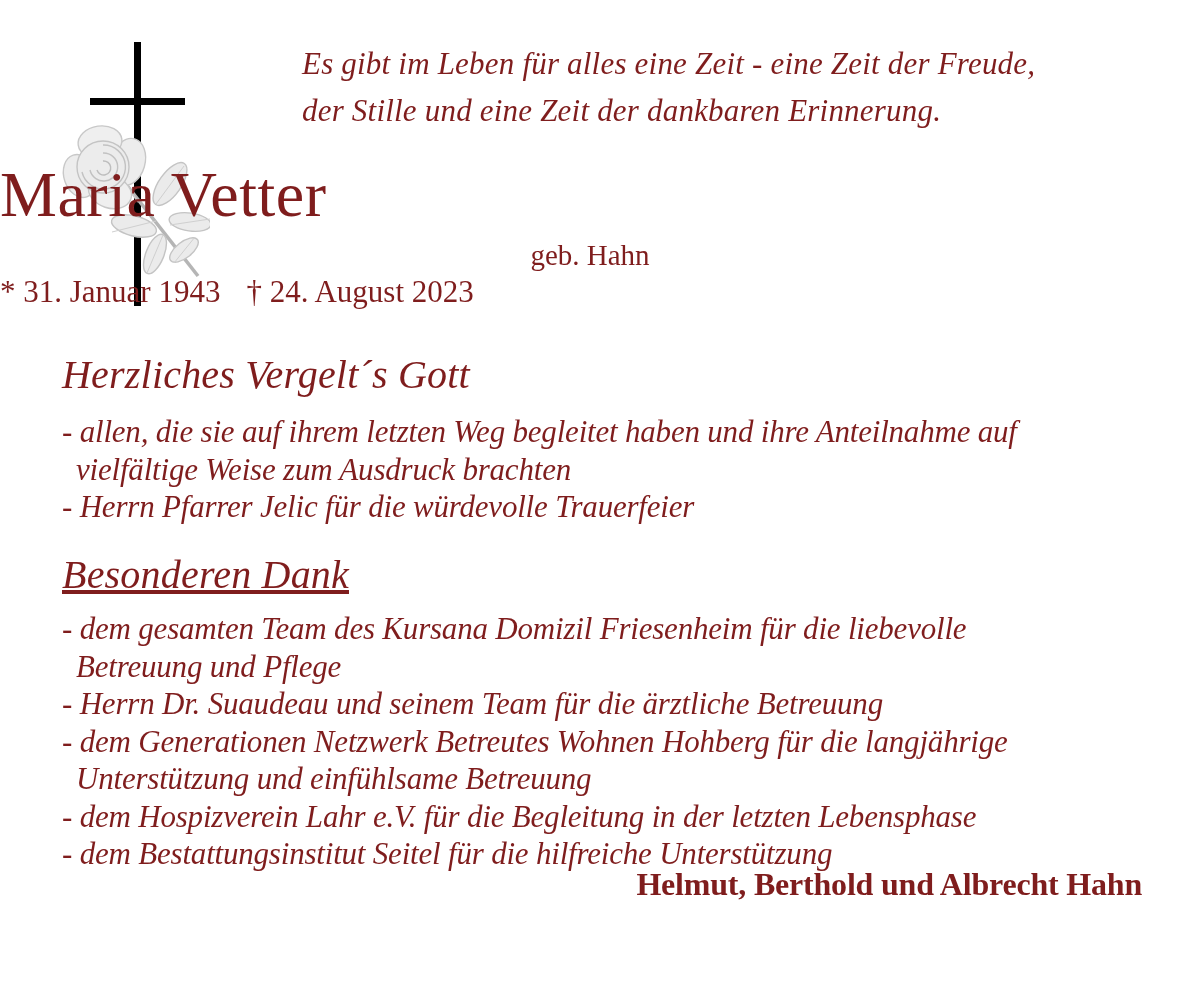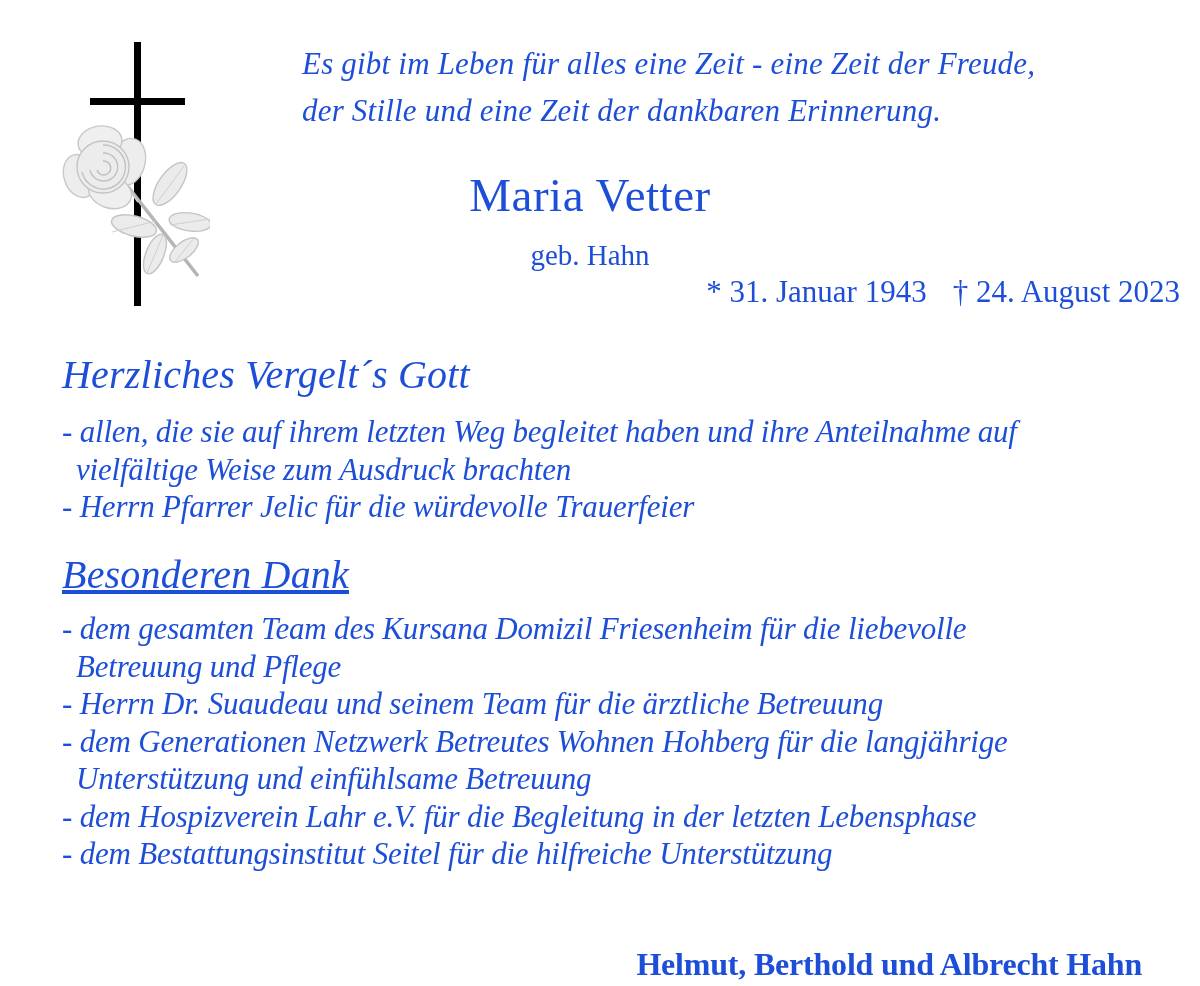--- a/index.html
+++ b/index.html
@@ -1,21 +1,21 @@
 <!DOCTYPE html>
 <html><head>
 <meta charset="utf-8">
 <style>
   html,body { margin:0; padding:0; background:#ffffff; }
   .page {
     position:relative;
     width:1200px;
     height:986px;
     background:#ffffff;
-    color:#1d4ed8;
+    color:#7f1d1d;
     font-family:"Liberation Serif", serif;
     overflow:hidden;
   }
   .emblem {
     position:absolute;
     left:58px;
     top:24px;
     width:152px;
     height:292px;
   }
@@ -27,40 +27,40 @@
     font-size:31px;
     line-height:47px;
     letter-spacing:0.2px;
     white-space:nowrap;
   }
   .name {
     position:absolute;
     left:0;
     top:160px;
     width:1180px;
-    text-align:center;
-    font-size:47px;
+    text-align:left;
+    font-size:64px;
     line-height:70px;
     letter-spacing:0.5px;
   }
   .maiden {
     position:absolute;
     left:0;
     top:238px;
     width:1180px;
     text-align:center;
     font-size:29px;
     line-height:34px;
   }
   .dates {
     position:absolute;
     left:0;
     top:274px;
     width:1180px;
-    text-align:right;
+    text-align:left;
     font-size:31px;
     line-height:36px;
   }
   .dates .death { margin-left:26px; }
   .section-heading {
     position:absolute;
     left:62px;
     font-style:italic;
     font-size:40px;
     line-height:38px;
@@ -84,21 +84,21 @@
   .footer-left {
     position:absolute;
     left:62px;
     top:908px;
     font-size:31px;
     white-space:nowrap;
   }
   .footer-right {
     position:absolute;
     right:58px;
-    top:946px;
+    top:866px;
     font-size:32px;
     font-weight:bold;
     letter-spacing:-0.2px;
     white-space:nowrap;
   }
 </style>
 </head>
 <body>
 
 <div class="page">

